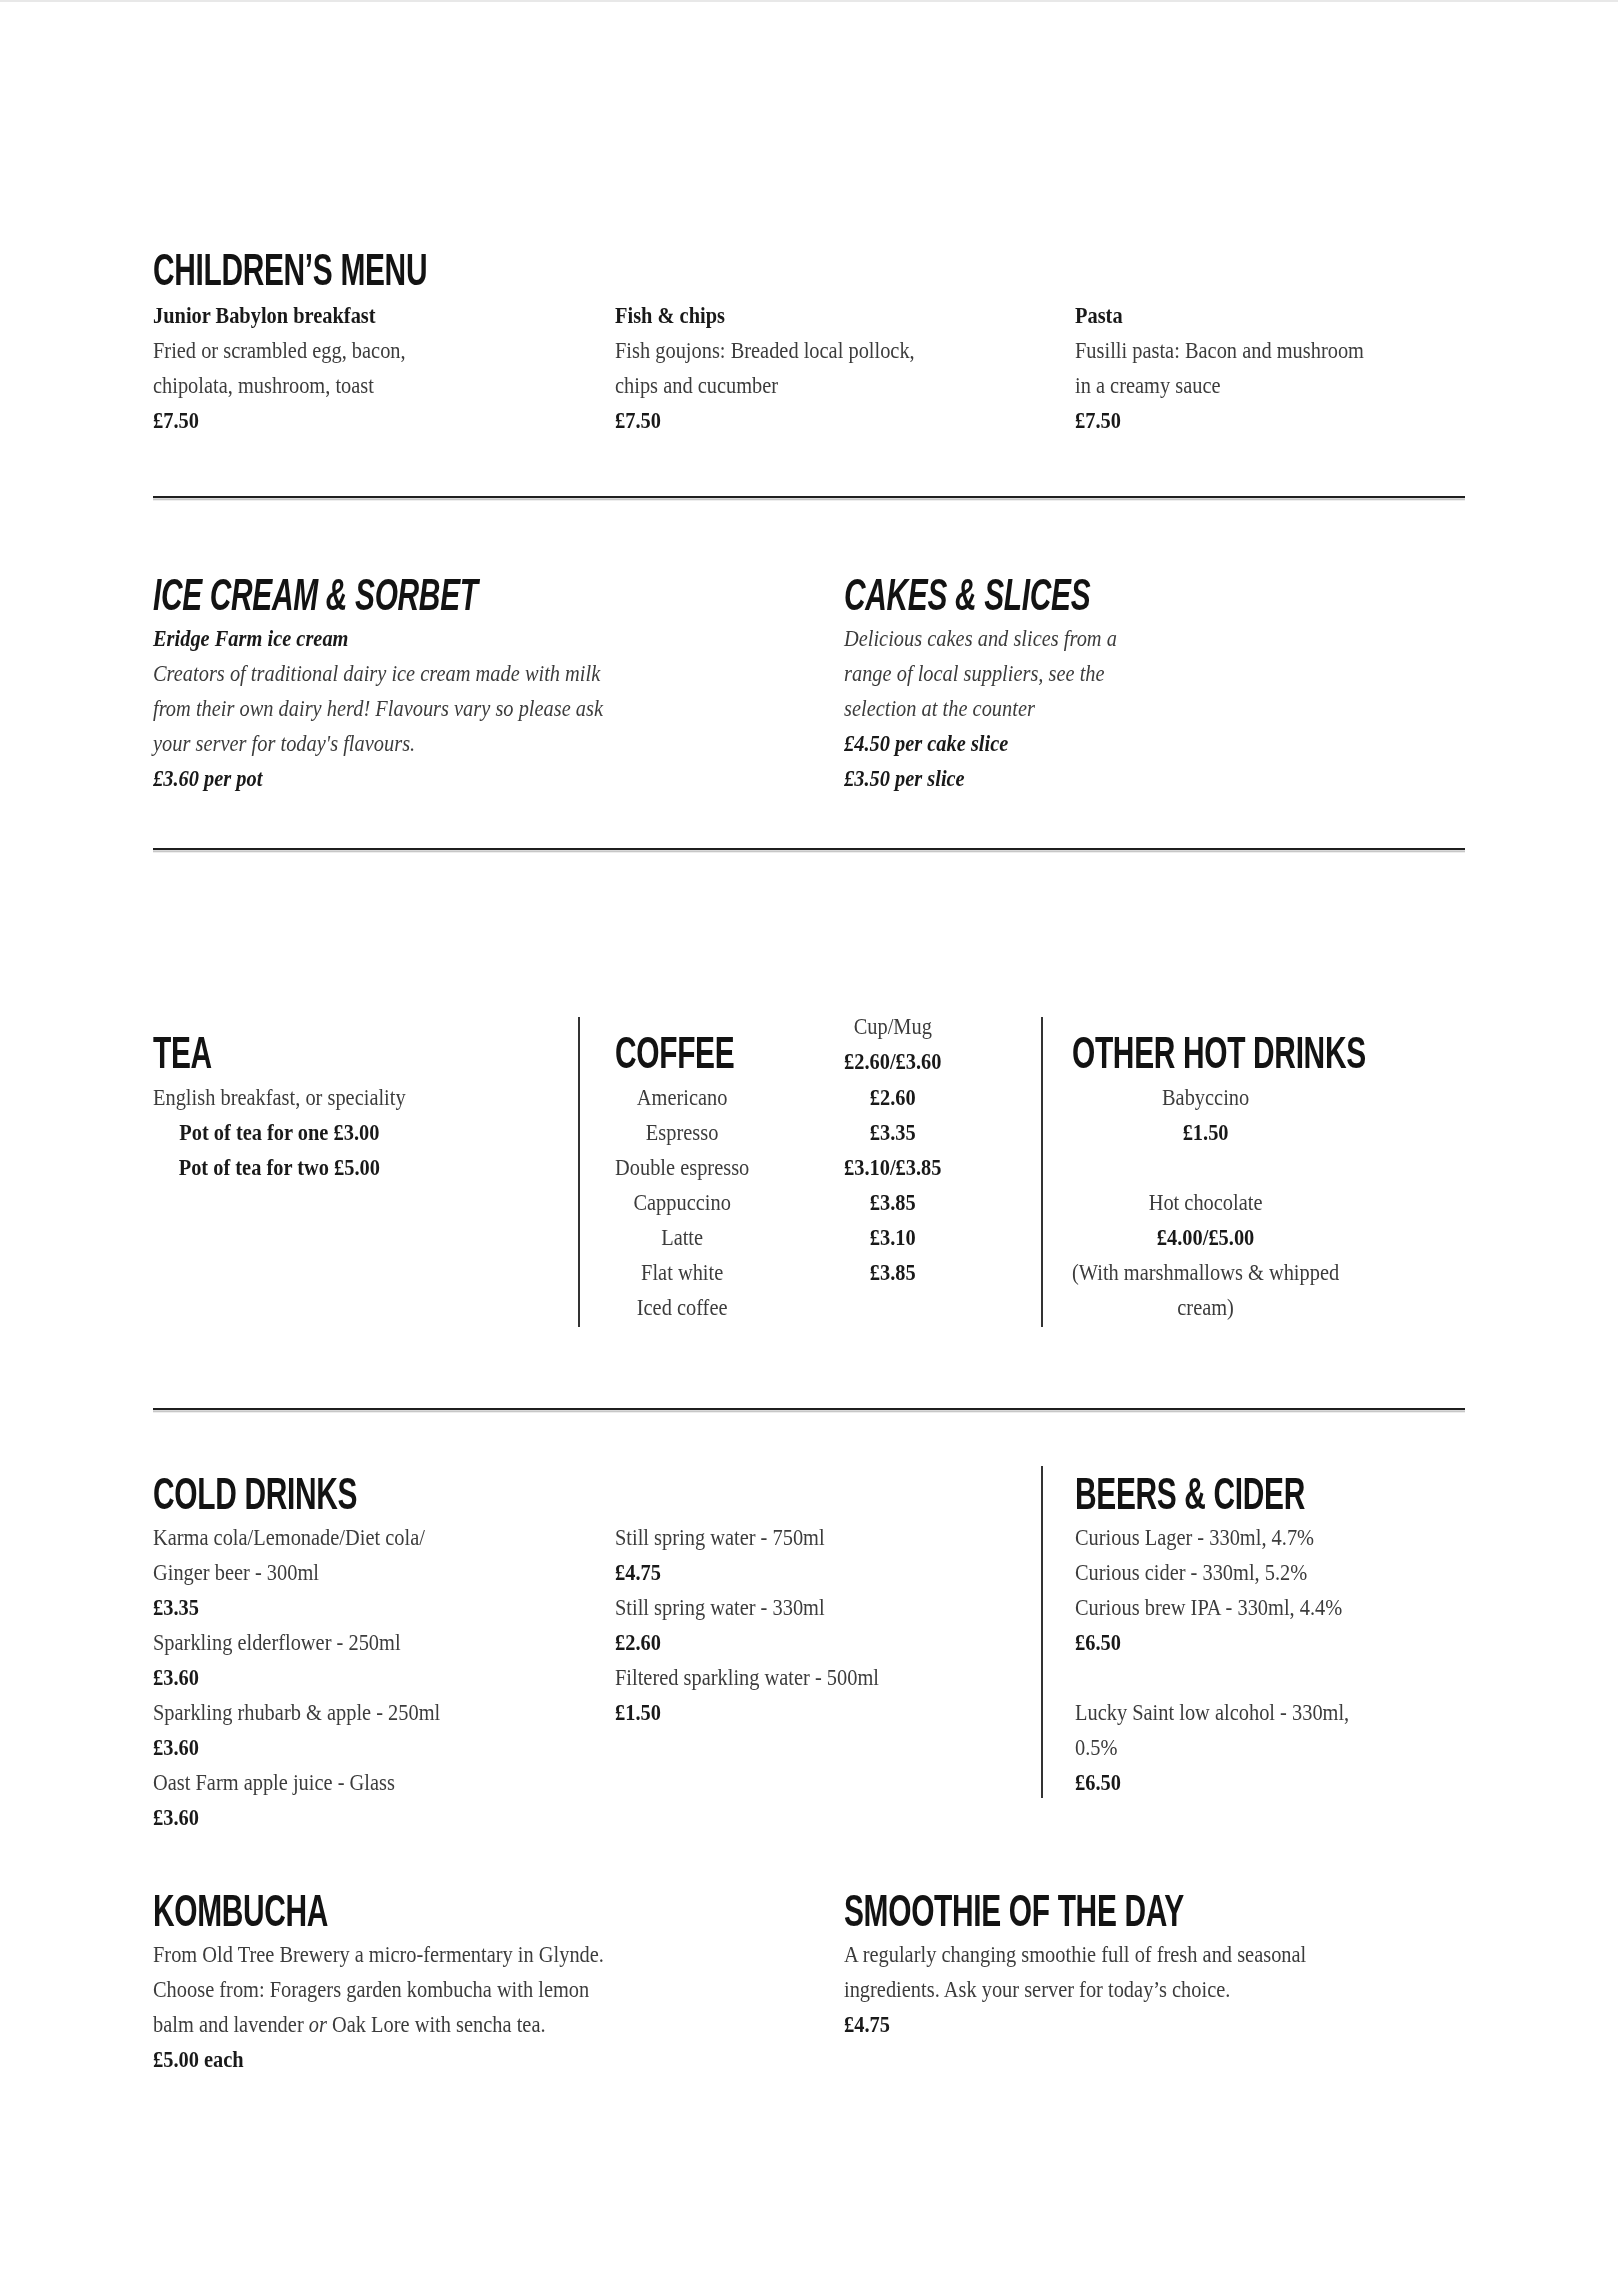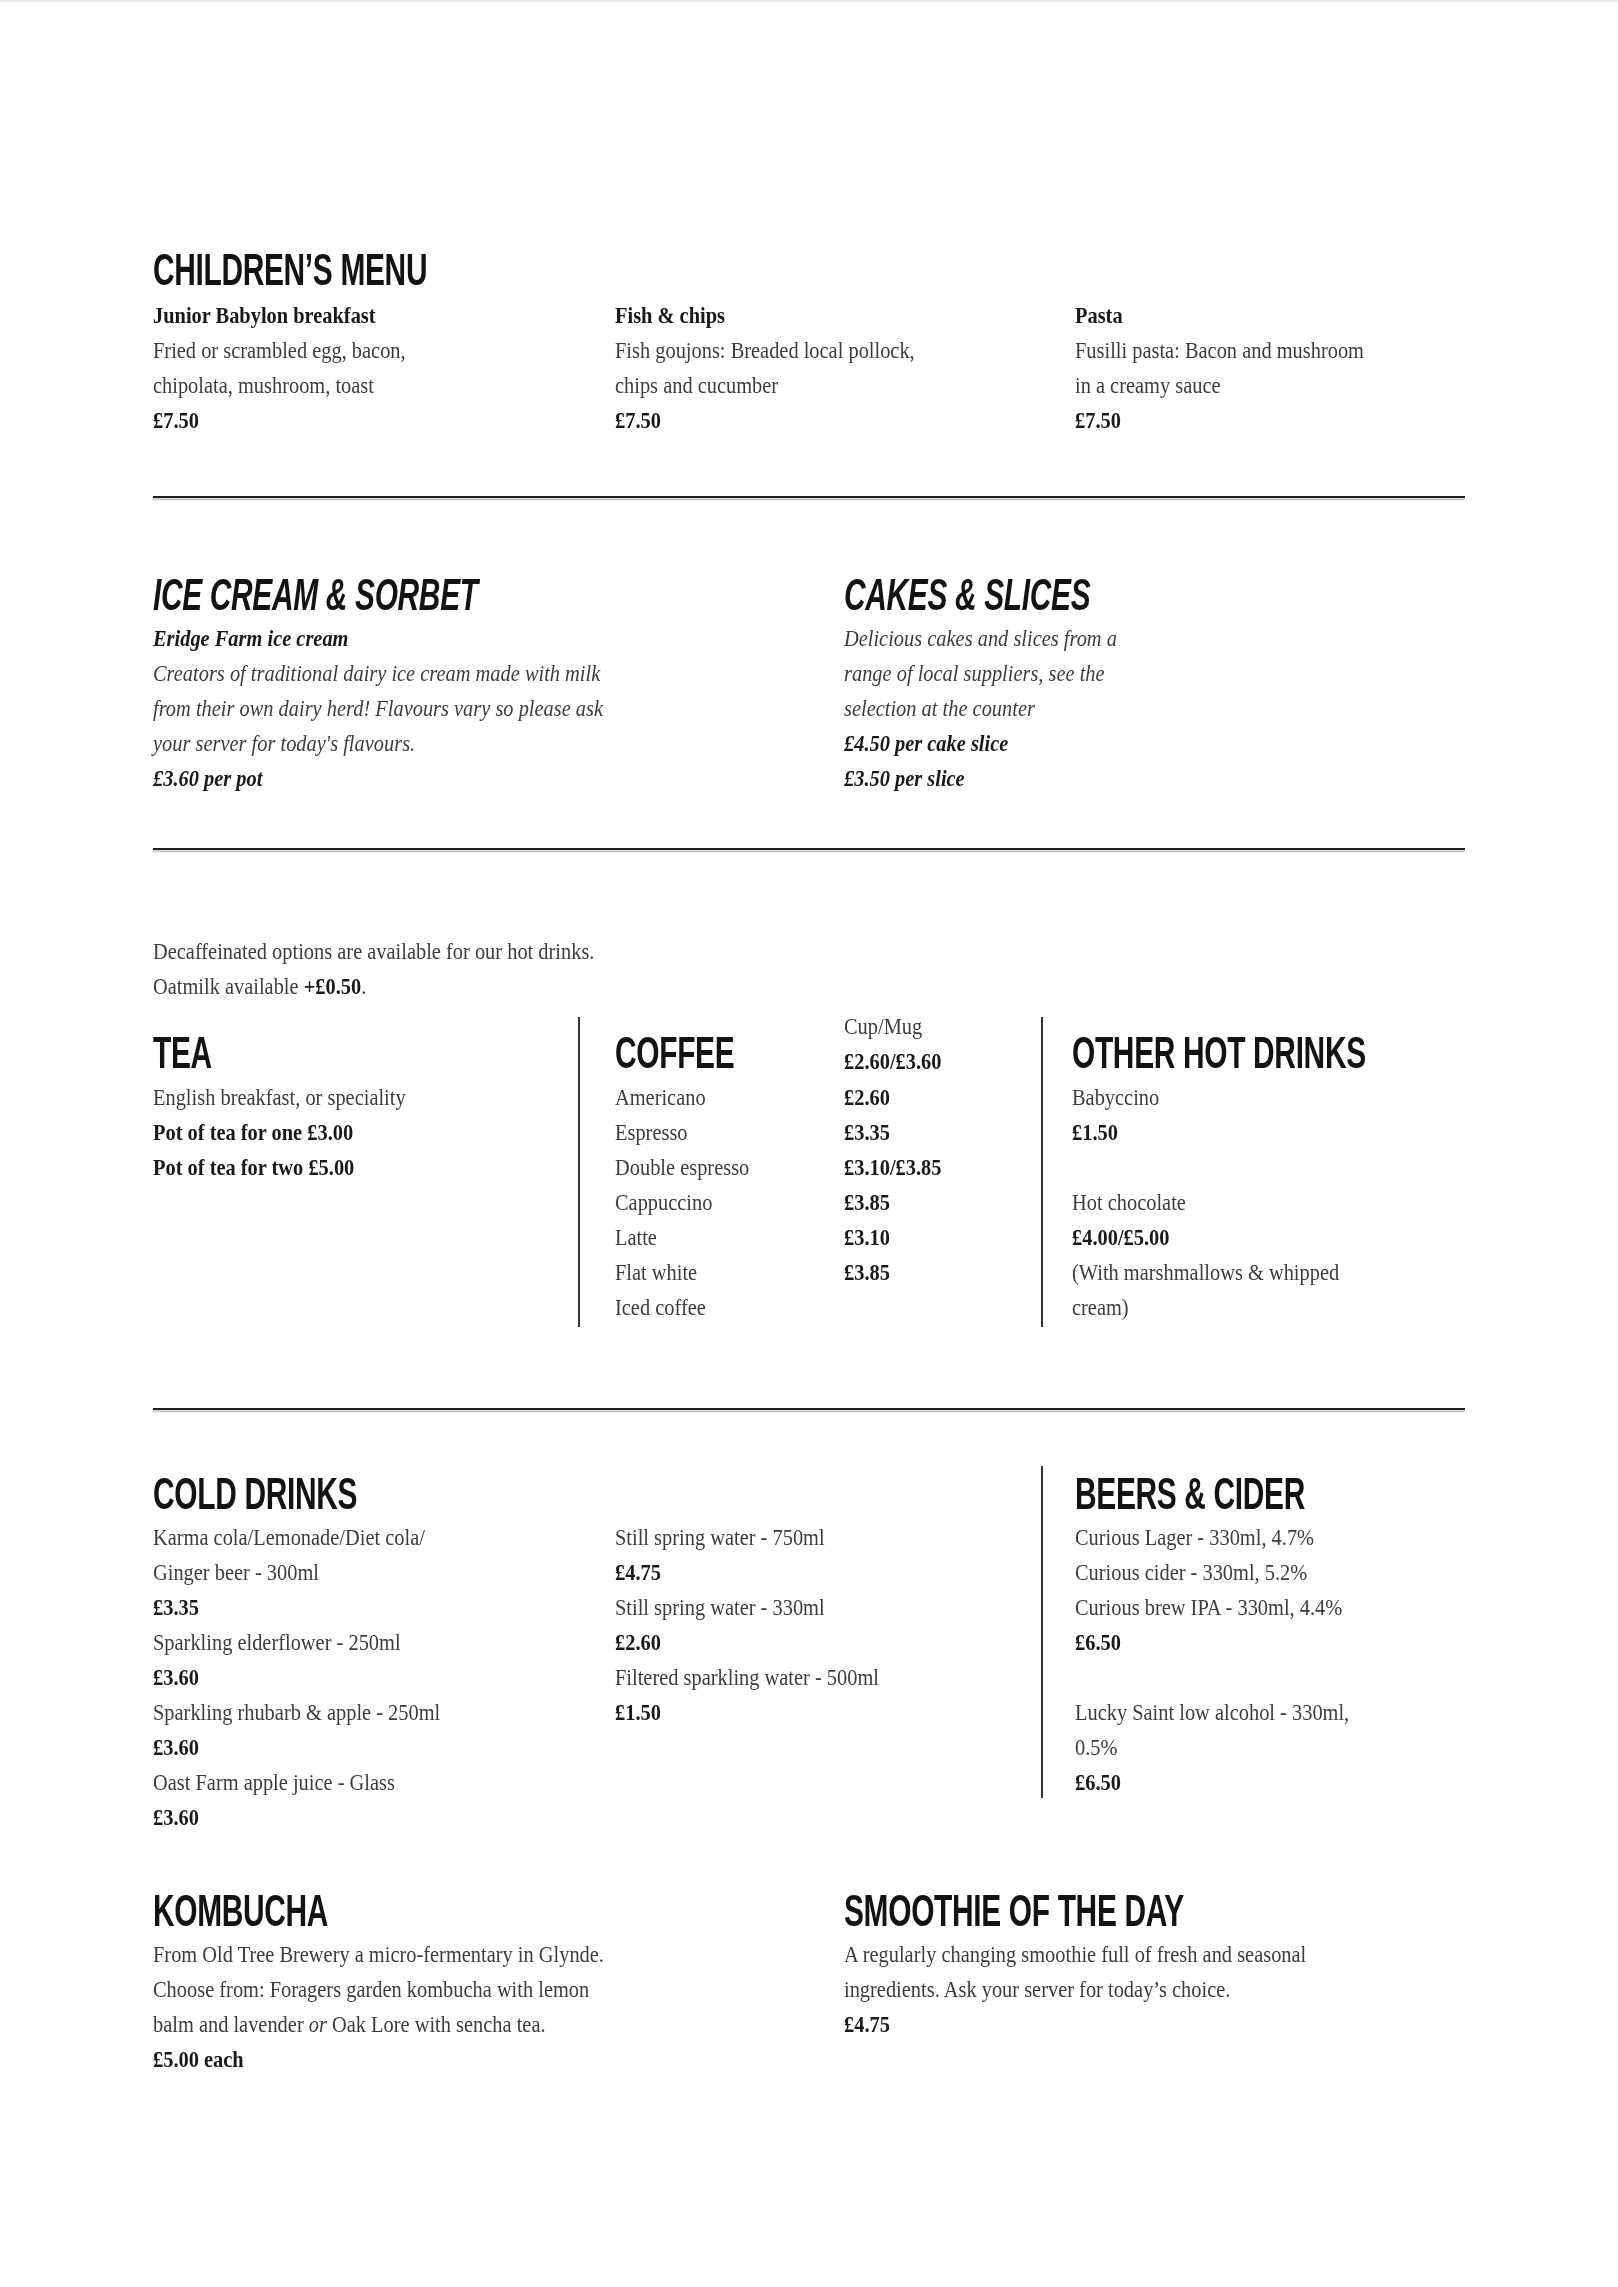--- a/index.html
+++ b/index.html
@@ -89,28 +89,22 @@
         <div class="ln"><span class="s-n">Delicious cakes and slices from a</span></div>
         <div class="ln"><span class="s-n">range of local suppliers, see the</span></div>
         <div class="ln"><span class="s-n">selection at the counter</span></div>
         <div class="ln"><span class="s-b">£4.50 per cake slice</span></div>
         <div class="ln"><span class="s-b">£3.50 per slice</span></div>
       </div>
   </section>
 
   <div class="rule" style="top:846px;"></div>
 
-  <section class="sec" style="top:932px;height:75px;">
-    <div class="col" style="left:0;top:0;">
-        <div class="ln"><span class="s-n">Decaffeinated options are available for our hot drinks.</span></div>
-        <div class="ln"><span class="s-n">Oatmilk available </span><span class="s-b">+£0.50</span><span class="s-n">.</span></div>
-      </div>
-  </section>
-
-  <section class="sec" style="top:1007px;height:326px;">
+
+  <section class="sec" style="top:1007px;height:326px;text-align:center;">
     <h2 class="h" style="left:0;top:22.4px;">TEA</h2>
     <h2 class="h" style="left:462px;top:22.4px;">COFFEE</h2>
     <h2 class="h" style="left:919px;top:22.4px;">OTHER HOT DRINKS</h2>
 
     <div class="col" style="left:691px;top:0;">
         <div class="ln"><span class="s-n">Cup/Mug</span></div>
         <div class="ln"><span class="s-b">£2.60/£3.60</span></div>
       </div>
 
     <div class="col" style="left:0;top:71px;">

